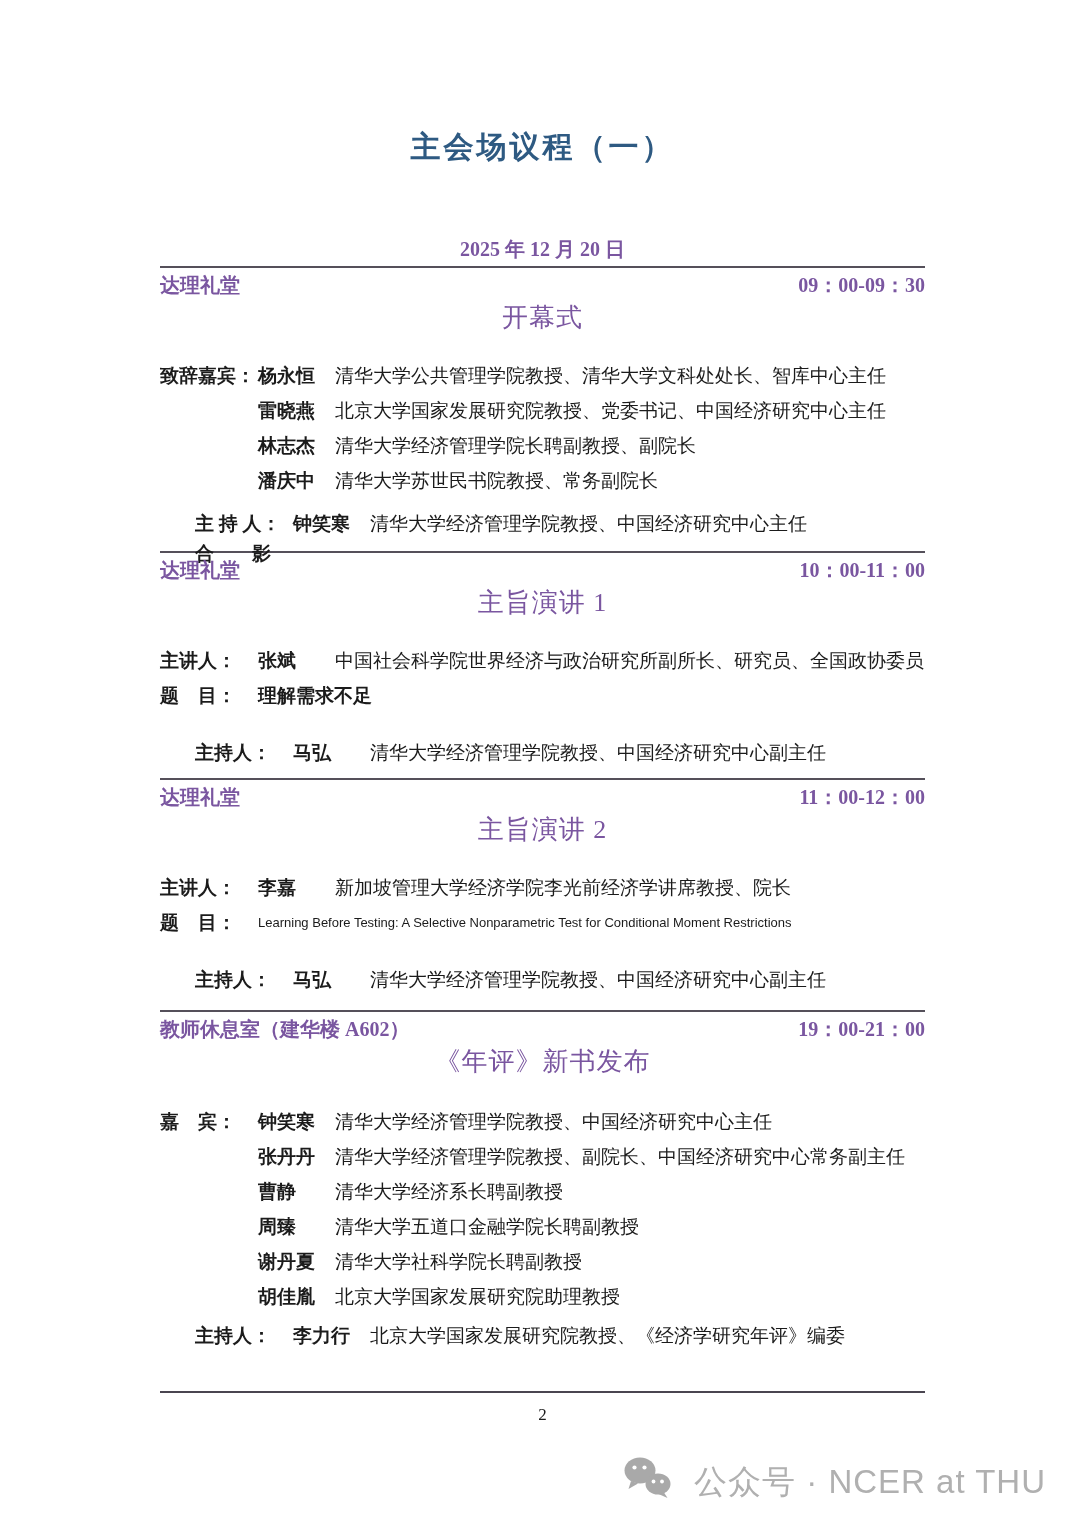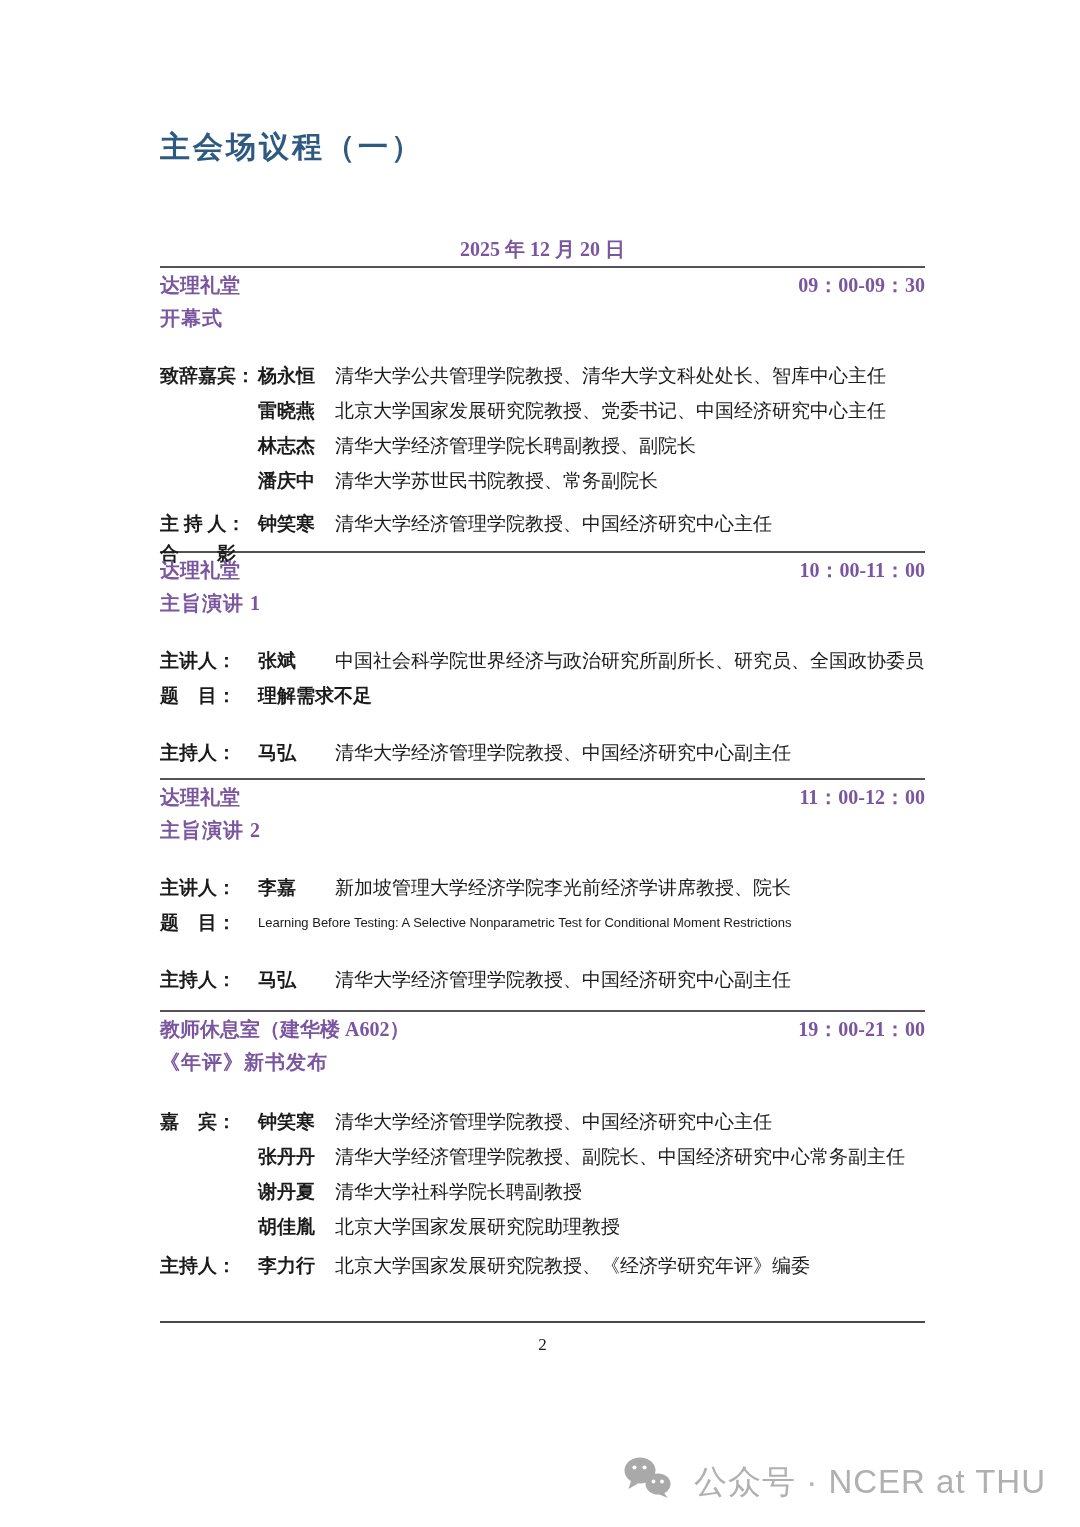--- a/index.html
+++ b/index.html
@@ -14,20 +14,21 @@
     position:relative;
     width:1080px;height:1527px;
     background:#ffffff;
     overflow:hidden;
     font-family:"Liberation Serif","DejaVu Serif",serif;
     color:var(--text);
   }
   .content{padding:0 155px 0 160px;}
   .doc-title{
     margin:128px 0 0 0;
+    text-align:center;
     font-size:30px;line-height:38px;
     font-weight:700;letter-spacing:3px;
     color:var(--title-blue);
   }
   .event-date{
     margin-top:70px;
     text-align:center;
     font-size:20px;line-height:26px;
     font-weight:700;
     color:var(--purple);
@@ -43,26 +44,27 @@
   .session:nth-of-type(3) .rule{margin-top:8px;}
   .session:nth-of-type(4) .rule{margin-top:13px;}
   .venue-row{
     margin-top:4px;
     display:flex;justify-content:space-between;align-items:baseline;
     font-size:20px;line-height:26px;
     font-weight:700;color:var(--purple);
   }
   .session-title{
     margin-top:6px;
-    font-size:20px;line-height:28px;
-    font-weight:700;letter-spacing:1px;
+    text-align:center;
+    font-size:26px;line-height:28px;
+    font-weight:400;letter-spacing:1px;
     color:var(--purple);
   }
   .block{margin-top:26px;}
-  .block + .block{margin-top:22px;}
+  .block + .block{margin-top:22px;margin-left:35px;}
   .session:nth-of-type(1) .block + .block{margin-top:8px;}
   .session:nth-of-type(4) .block{margin-top:28px;}
   .session:nth-of-type(4) .block + .block{margin-top:4px;}
   .row{
     display:flex;align-items:flex-end;
     font-size:19px;line-height:35px;
   }
   .row .label{
     flex:0 0 98px;
     font-weight:700;white-space:pre;
@@ -213,20 +215,30 @@
           <div class="block">
             <div class="row">
               <span class="label">嘉　宾：</span>
               <span class="name">钟笑寒</span>
               <span class="desc">清华大学经济管理学院教授、中国经济研究中心主任</span>
             </div>
             <div class="row">
               <span class="label"></span>
               <span class="name">张丹丹</span>
               <span class="desc">清华大学经济管理学院教授、副院长、中国经济研究中心常务副主任</span>
+            </div>
+            <div class="row">
+              <span class="label"></span>
+              <span class="name">曹静</span>
+              <span class="desc">清华大学经济系长聘副教授</span>
+            </div>
+            <div class="row">
+              <span class="label"></span>
+              <span class="name">周臻</span>
+              <span class="desc">清华大学五道口金融学院长聘副教授</span>
             </div>
             <div class="row">
               <span class="label"></span>
               <span class="name">谢丹夏</span>
               <span class="desc">清华大学社科学院长聘副教授</span>
             </div>
             <div class="row">
               <span class="label"></span>
               <span class="name">胡佳胤</span>
               <span class="desc">北京大学国家发展研究院助理教授</span>

